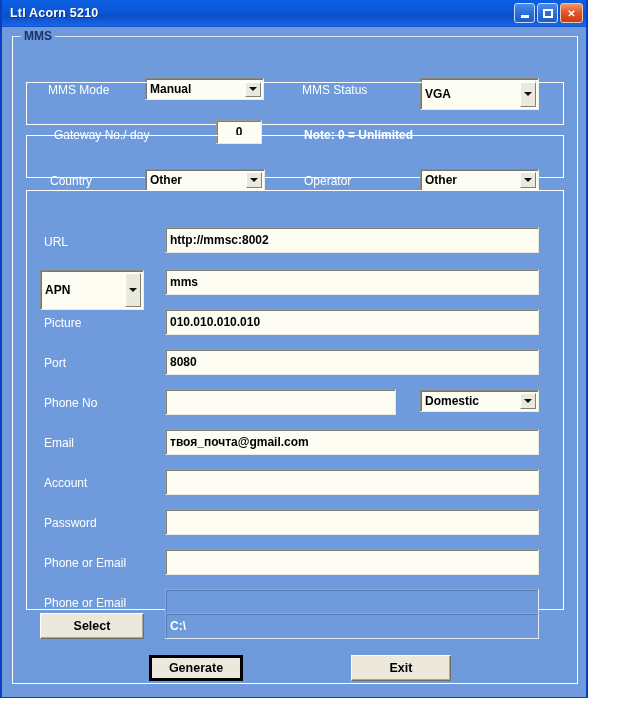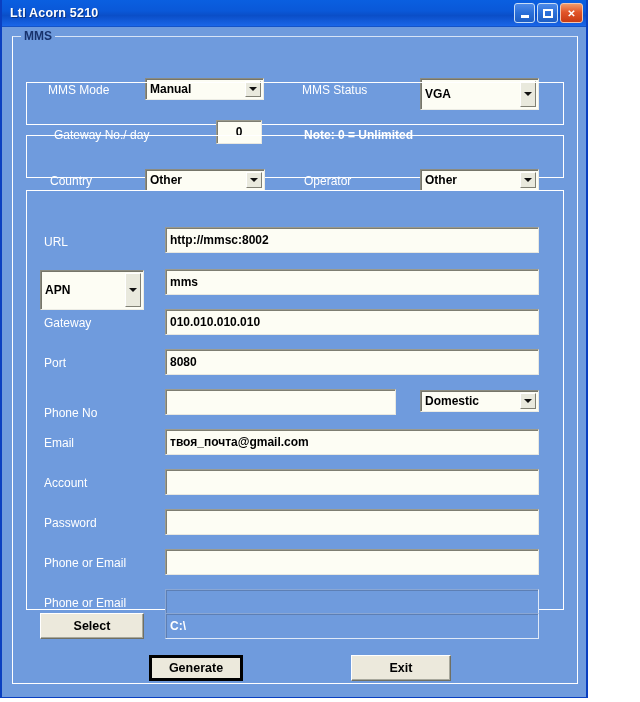--- a/index.html
+++ b/index.html
@@ -284,27 +284,27 @@
 
       <span class="lbl" style="left:42px; top:208px;">URL</span>
       <div class="textbox" style="left:163px; top:200px; width:374px; height:26px;">http://mmsc:8002</div>
 
       <div class="combo" style="left:38px; top:243px; width:104px; height:40px;">
         <span>APN</span>
         <span class="arrow-btn"></span>
       </div>
       <div class="textbox" style="left:163px; top:242px; width:374px; height:26px;">mms</div>
 
-      <span class="lbl" style="left:42px; top:289px;">Gateway</span>
+      <span class="lbl" style="left:42px; top:289px;">Picture</span>
       <div class="textbox" style="left:163px; top:282px; width:374px; height:26px;">010.010.010.010</div>
 
       <span class="lbl" style="left:42px; top:329px;">Port</span>
       <div class="textbox" style="left:163px; top:322px; width:374px; height:26px;">8080</div>
 
-      <span class="lbl" style="left:42px; top:379px;">Phone No</span>
+      <span class="lbl" style="left:42px; top:369px;">Phone No</span>
       <div class="textbox" style="left:163px; top:362px; width:231px; height:26px;"></div>
       <div class="combo" style="left:418px; top:363px; width:119px; height:22px;">
         <span>Domestic</span>
         <span class="arrow-btn"></span>
       </div>
 
       <span class="lbl" style="left:42px; top:409px;">Email</span>
       <div class="textbox" style="left:163px; top:402px; width:374px; height:26px;">твоя_почта@gmail.com</div>
 
       <span class="lbl" style="left:42px; top:449px;">Account</span>

